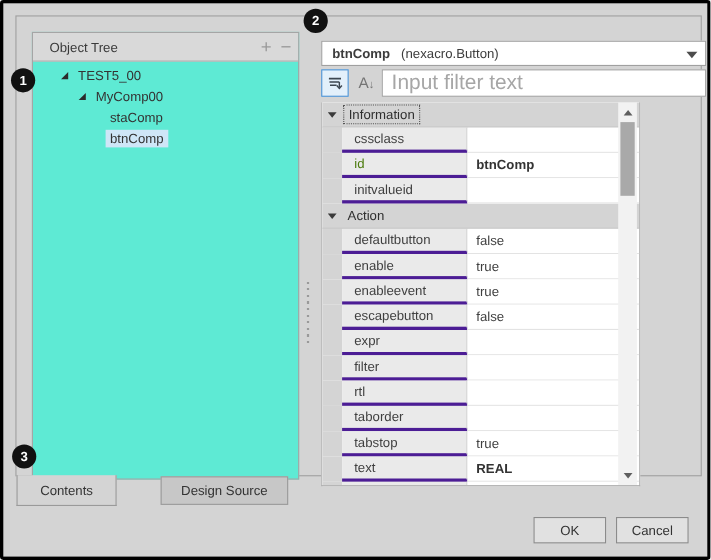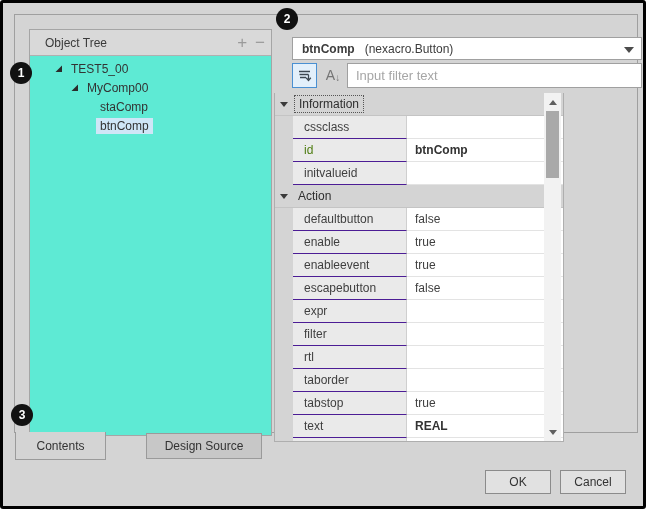--- a/index.html
+++ b/index.html
@@ -33,35 +33,35 @@
   
   .combo { position:absolute; left:277px; top:22px; width:350px; height:23px; background:#fff; border:1px solid #a0a0a0; display:flex; align-items:center; }
   .combo-name { font-weight:bold; margin-left:9px; color:#3c3c3c; }
   .combo-type { margin-left:10px; color:#3c3c3c; }
   .combo-arrow { position:absolute; right:7px; top:9px; width:0; height:0; border:5px solid transparent; border-top:6px solid #4c4c4c; border-bottom:none; }
 
   .cat-view-btn { position:absolute; left:277px; top:48px; width:25px; height:25px; border:1px solid #4a90d2; background:#e3f0fb; display:flex; align-items:center; justify-content:center; }
   .az-btn { position:absolute; left:306px; top:50px; width:24px; height:22px; color:#757575; display:flex; align-items:flex-start; justify-content:center; }
   .az-a { font-size:14px; line-height:20px; }
   .az-arrow { font-size:10px; line-height:26px; }
-  .filter-input { position:absolute; left:332px; top:48px; width:295px; height:25px; border:1px solid #a0a0a0; background:#fff; font:inherit; font-size:13px; padding-left:8px; color:#3d3d3d; outline:none; }
+  .filter-input { position:absolute; left:332px; top:48px; width:295px; height:25px; border:1px solid #a0a0a0; background:#fff; font:inherit; font-size:19px; padding-left:8px; color:#3d3d3d; outline:none; }
   .filter-input::placeholder { color:#a6a6a6; }
 
   
-  .grid { position:absolute; left:259px; top:78px; width:290px; height:349px; background:#fff; border:1px solid #aeaeae; border-top:none; overflow:hidden; }
+  .grid { position:absolute; left:277px; top:78px; width:290px; height:349px; background:#fff; border:1px solid #aeaeae; border-top:none; overflow:hidden; }
   .grid-rows { position:absolute; left:0; top:0; width:330px; }
   .grow { display:flex; width:100%; }
   .grow.cat { height:23px; background:#d4d4d4; border-bottom:1px solid #c4c4c4; align-items:center; }
   .cat-arrow { width:18px; display:flex; justify-content:center; align-items:center; flex:0 0 auto; }
   .cat-tri { width:0; height:0; border:4px solid transparent; border-top:5px solid #3a3a3a; border-bottom:none; }
   .cat-label { margin-left:1px; padding:1px 4px; color:#2f2f2f; }
   .cat-label.focused { border:1px dotted #555; }
   .grow.prop { height:23px; }
   .pgutter { width:18px; background:#d4d4d4; flex:0 0 auto; }
-  .plabel { width:114px; flex:0 0 auto; background:#eaeaea; border-bottom:1px solid #4c1d95; border-right:1px solid #cfcfcf; display:flex; align-items:center; padding-left:11px; color:#3f3f3f; }
+  .plabel { width:114px; flex:0 0 auto; background:#eaeaea; border-bottom:3px solid #4c1d95; border-right:1px solid #cfcfcf; display:flex; align-items:center; padding-left:11px; color:#3f3f3f; }
   .plabel.dim { color:#4d7c0f; }
   .pvalue { flex:1; background:#fff; border-bottom:1px solid #e3e3e3; display:flex; align-items:center; padding-left:8px; color:#3f3f3f; }
   .pvalue.bold { font-weight:bold; color:#333; }
 
   
   .vscroll { position:absolute; right:2px; top:0; width:17px; height:100%; background:#f2f2f2; }
   .sc-btn { position:absolute; left:1px; width:15px; height:14px; display:flex; align-items:center; justify-content:center; }
   .sc-up { top:2px; } .sc-down { bottom:2px; }
   .tri-up { width:0; height:0; border:4px solid transparent; border-bottom:5px solid #5f5f5f; border-top:none; }
   .tri-down { width:0; height:0; border:4px solid transparent; border-top:5px solid #5f5f5f; border-bottom:none; }

